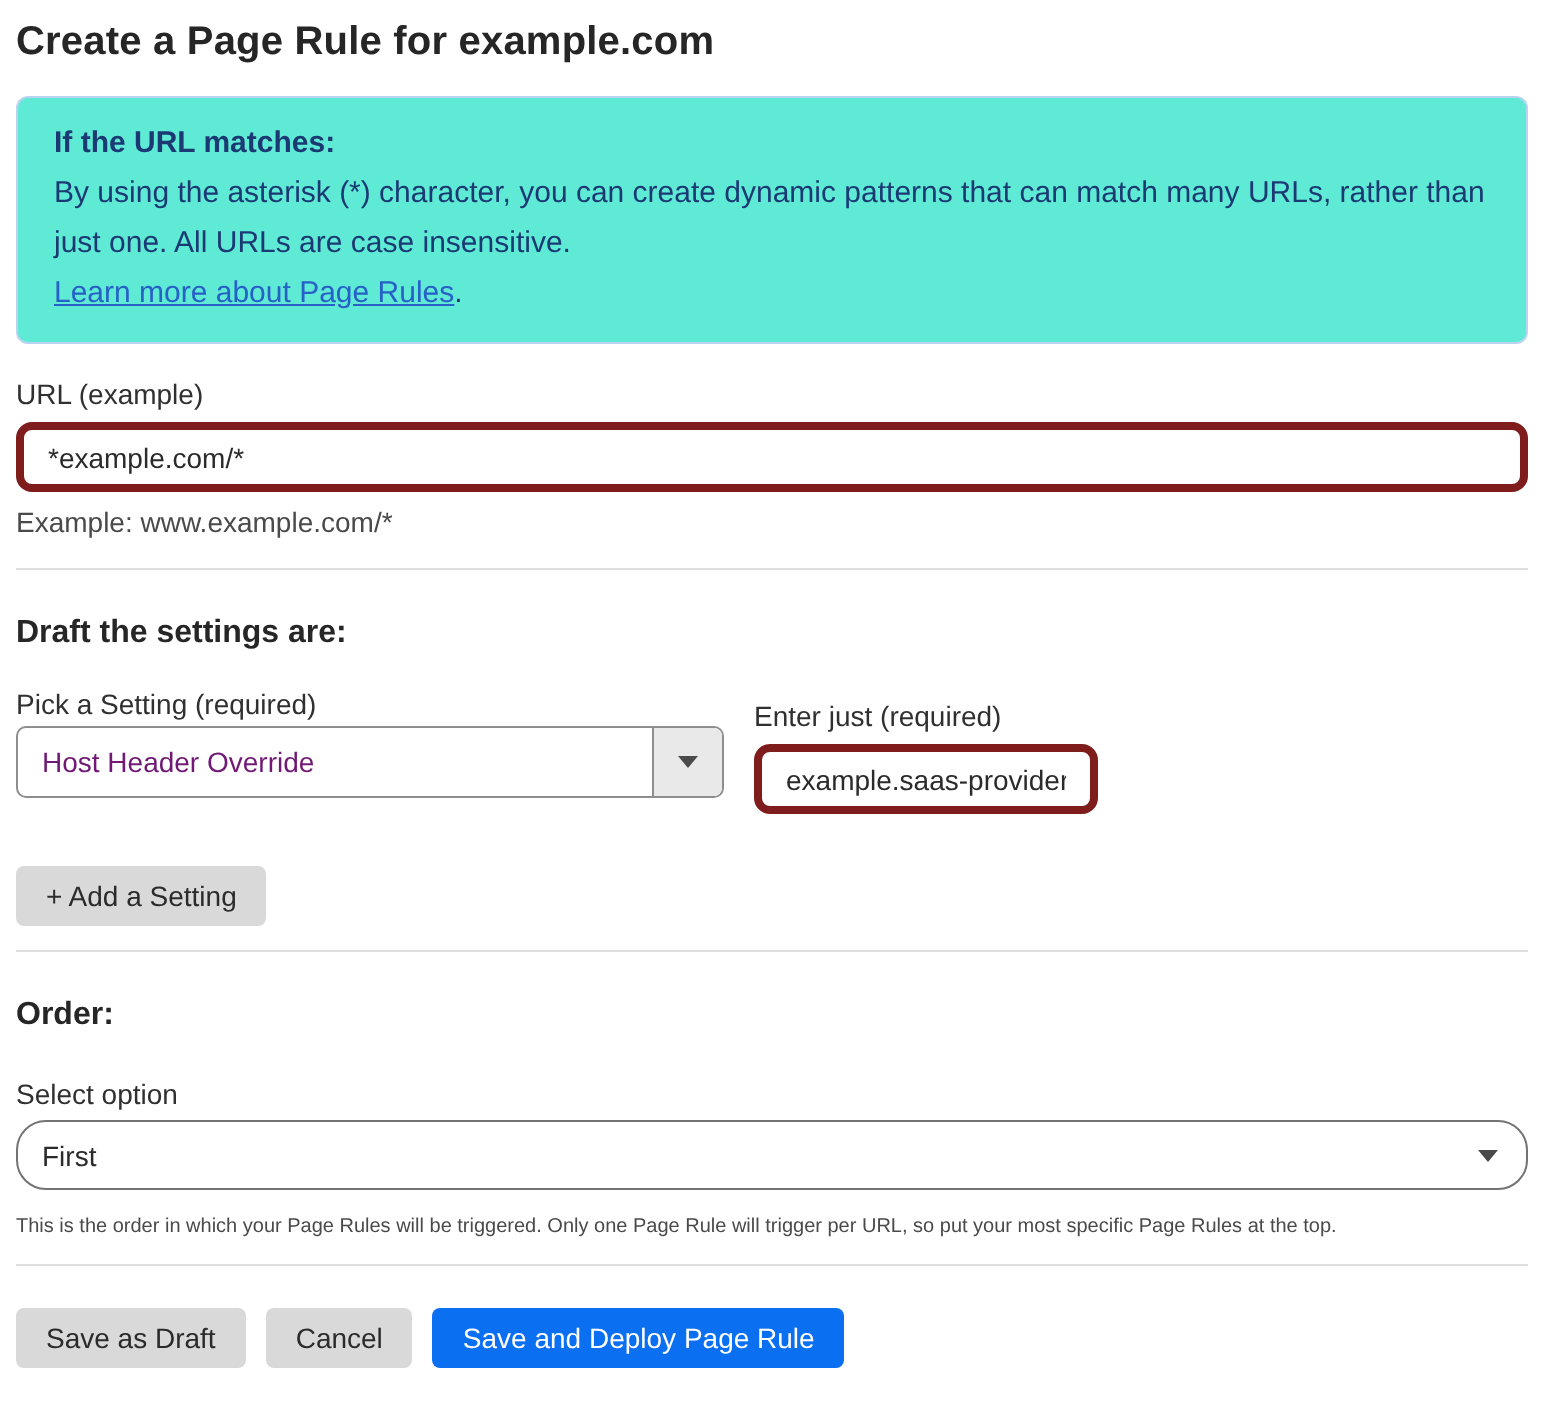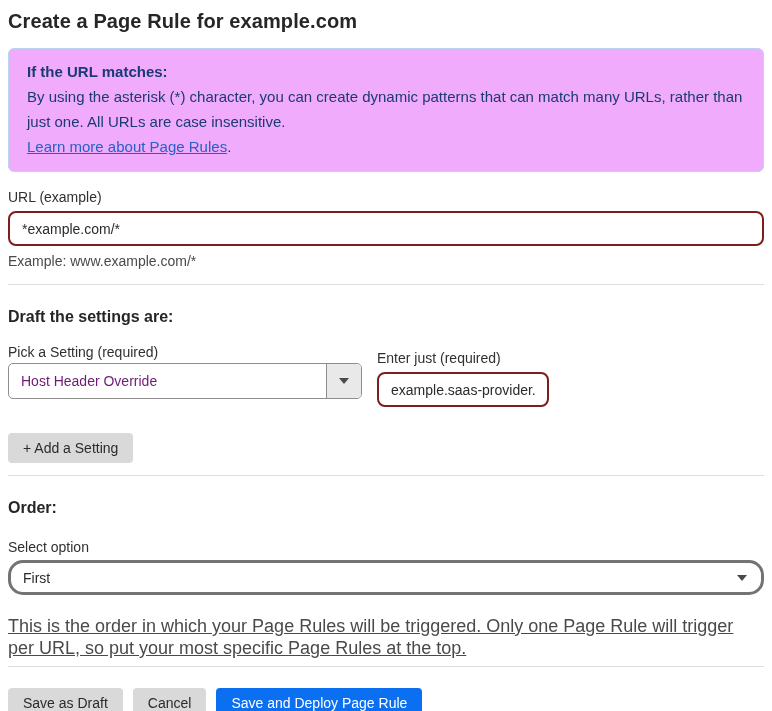--- a/index.html
+++ b/index.html
@@ -15,21 +15,21 @@
   h1.page-title {
     margin-top: 10px;
     font-size: 20px;
     font-weight: 700;
     color: #262626;
     letter-spacing: 0.1px;
   }
 
   .info-box {
     margin-top: 15px;
-    background: #f0abfc;
+    background: #5eead4;
     border: 1px solid #b9d4f1;
     border-radius: 6px;
     padding: 10px 18px 12px 18px;
     color: #1b3a73;
     font-size: 15px;
     line-height: 25px;
   }
   .info-heading { font-weight: 700; }
   .info-link { color: #2760c6; text-decoration: underline; cursor: pointer; }
   .info-suffix { color: #1b3a73; }
@@ -38,21 +38,21 @@
     display: block;
     margin-top: 17px;
     font-size: 14px;
     color: #303030;
   }
   .text-input {
     display: block;
     margin-top: 6px;
     height: 35px;
     width: 100%;
-    border: 2px solid #7f1d1d;
+    border: 4px solid #7f1d1d;
     border-radius: 8px;
     padding: 0 12px;
     font-family: "Liberation Sans", sans-serif;
     font-size: 14px;
     color: #2b2b2b;
     background: #ffffff;
     outline: none;
   }
   .hint {
     margin-top: 7px;
@@ -123,38 +123,37 @@
   }
   .btn.blue {
     background: #0b6ff2;
     color: #ffffff;
   }
 
   .select-full {
     margin-top: 5px;
     height: 35px;
     width: 100%;
-    border: 3px solid #737373;
+    border: 1px solid #737373;
     border-radius: 15px;
     background: #ffffff;
     display: flex;
     align-items: center;
     justify-content: space-between;
     padding: 0 14px 0 12px;
     font-size: 14px;
     color: #2b2b2b;
     cursor: pointer;
   }
   .order-desc {
-    margin-top: 20px;
-    font-size: 18px;
+    margin-top: 8px;
+    font-size: 10px;
     line-height: 22px;
     color: #4a4a4a;
     max-width: 748px;
-    text-decoration: underline;
   }
   .actions {
     margin-top: 21px;
     display: flex;
     gap: 10px;
   }
   .actions .btn.blue { margin-left: 0; }
 </style>
 </head>
 <body>

